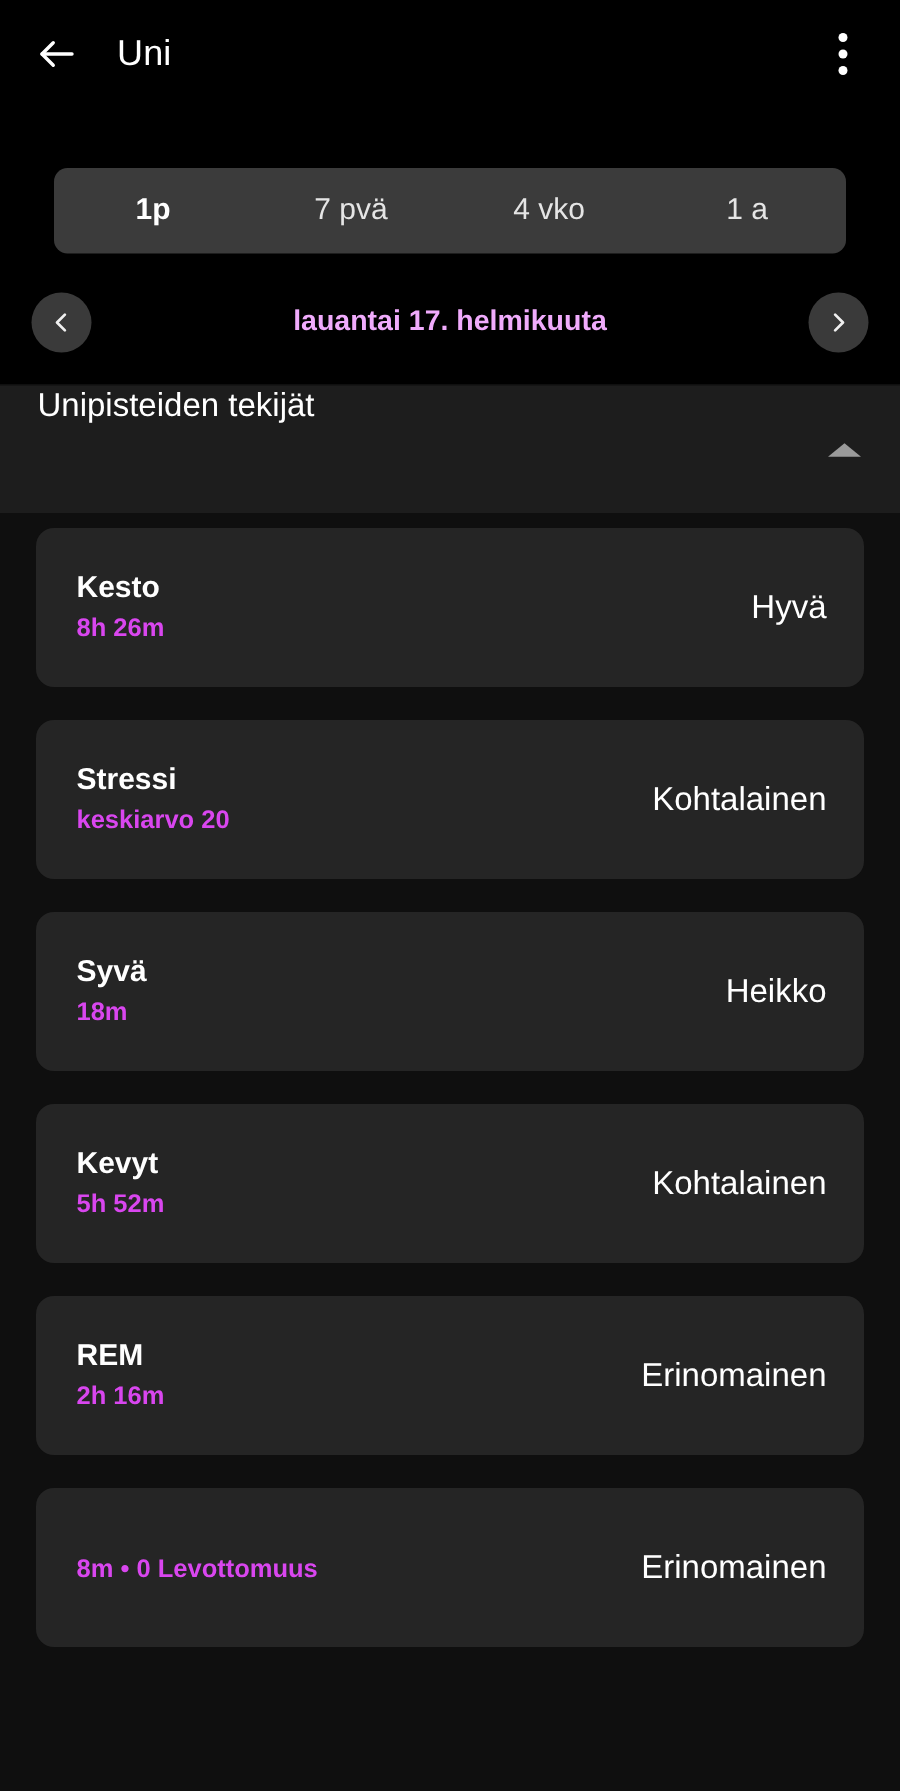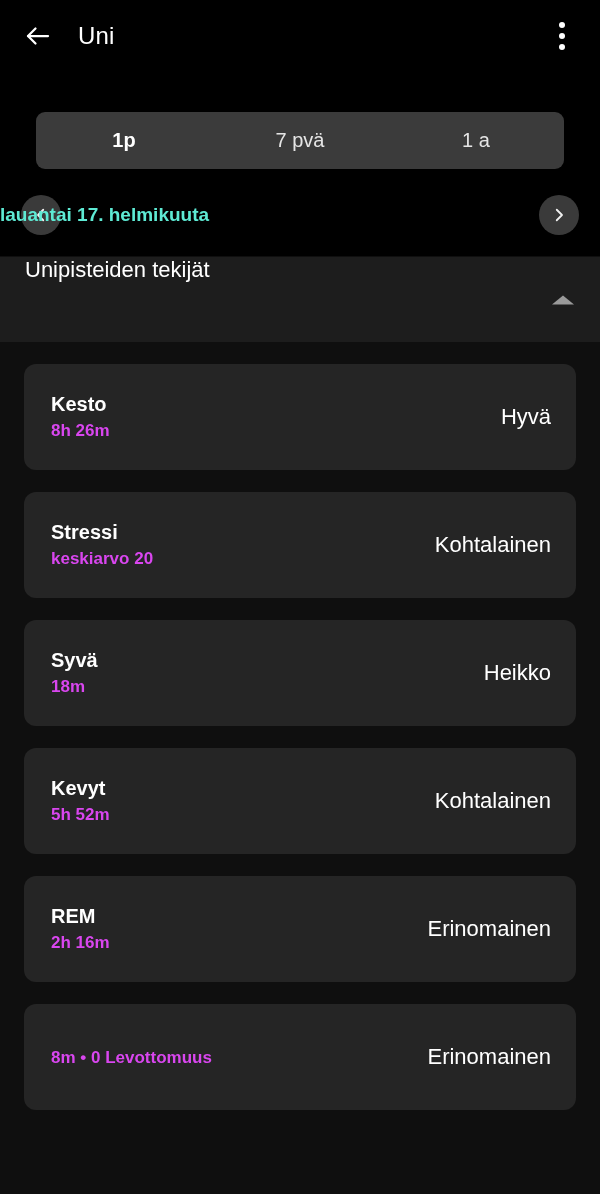--- a/index.html
+++ b/index.html
@@ -115,21 +115,22 @@
     justify-content: center;
     cursor: pointer;
     top: 1px;
   }
   .nav-circle.prev { left: 21px; }
   .nav-circle.next { right: 21px; }
   .nav-circle svg { display: block; }
   .date-label {
     position: absolute;
     left: 0; right: 0;
-    color: #5eead4;
+    text-align: center;
+    color: #f0abfc;
     font-size: 19px;
     font-weight: bold;
     top: 10px;
   }
 
   
   .section-header {
     position: absolute;
     left: 0; top: 257px;
     width: 600px; height: 85px;
@@ -153,21 +154,21 @@
     border-left: 11px solid transparent;
     border-right: 11px solid transparent;
     border-bottom: 9px solid #9a9a9a;
   }
 
   
   .cards {
     position: absolute;
     left: 0; top: 342px;
     width: 600px;
-    padding-top: 22px;
+    padding-top: 10px;
   }
   .card {
     position: relative;
     margin: 0 24px 22px 24px;
     height: 106px;
     background: #252525;
     border-radius: 12px;
     display: flex;
     align-items: center;
     cursor: pointer;
@@ -259,20 +260,21 @@
       <div class="kebab-btn">
         <i></i>
         <i></i>
         <i></i>
       </div>
     </div>
 
     <div class="segmented">
       <div class="seg selected">1p</div>
       <div class="seg">7 pvä</div>
+      <div class="seg">4 vko</div>
       <div class="seg">1 a</div>
     </div>
 
     <div class="datenav">
       <div class="nav-circle prev">
         <span>
           <svg width="18" height="18" viewBox="0 0 24 24" fill="none" stroke="#f0f0f0" stroke-width="2.4" stroke-linecap="round" stroke-linejoin="round">
             <polyline points="15,5 8,12 15,19"></polyline>
           </svg>
         </span>

